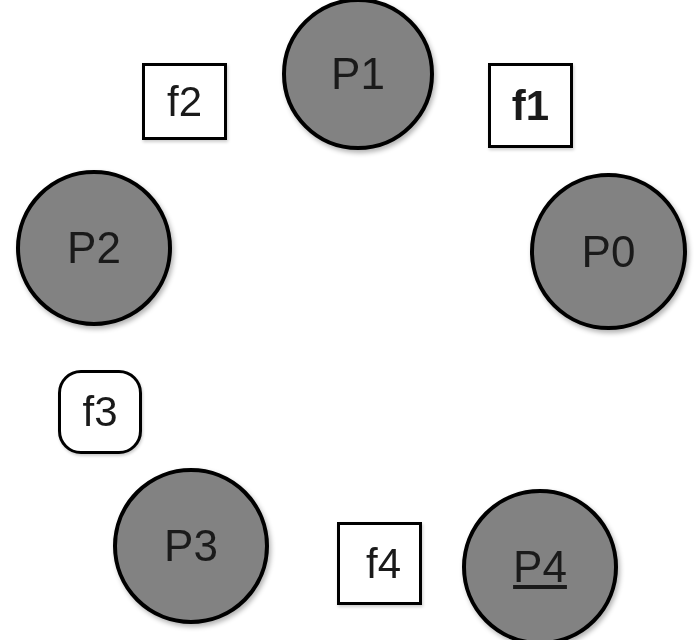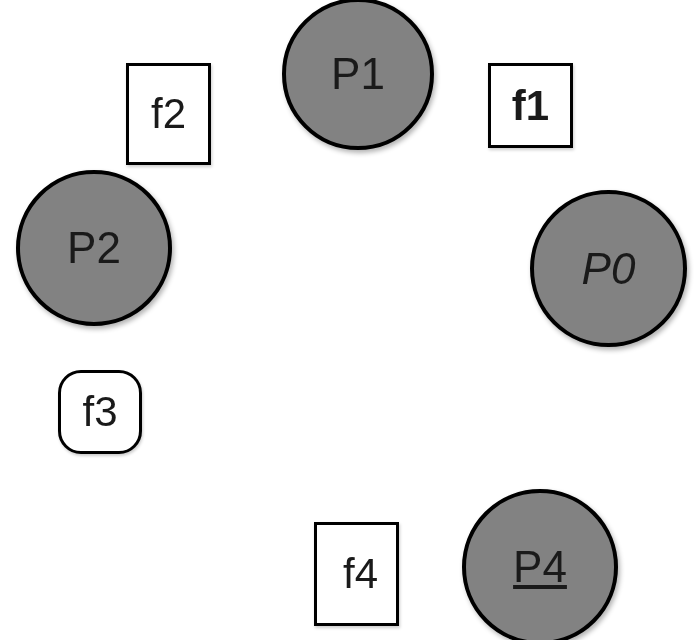--- a/index.html
+++ b/index.html
@@ -41,43 +41,46 @@
     display: flex;
     align-items: center;
     justify-content: center;
     color: #1a1a1a;
     font-size: 42px;
     line-height: 1;
   }
   
   .p1 { left: 282px; top:  -2px; width: 152px; height: 152px; }
   .p2 { left:  16px; top: 170px; width: 156px; height: 156px; justify-content: center; }
-  .p0 { left: 530px; top: 190px; width: 157px; height: 157px; font-style: italic; }
+  .p0 { left: 530px; top: 173px; width: 157px; height: 157px; }
   .p3 { left: 113px; top: 468px; width: 156px; height: 156px; }
   .p4 { left: 462px; top: 489px; width: 156px; height: 156px; text-decoration: underline; }
   
-  .f2 { left: 126px; top:  63px; width: 85px; height: 102px; }
+  .f2 { left: 142px; top:  63px; width: 85px; height: 77px; }
   .f1 { left: 488px; top:  63px; width: 85px; height: 85px; font-weight: bold; }
   .f3 { left:  58px; top: 370px; width: 84px; height: 84px; border-radius: 23px; }
   .f0 { left: 572px; top: 369px; width: 85px; height: 84px; }
-  .f4 { left: 314px; top: 522px; width: 85px; height: 104px; padding-left: 8px; }
+  .f4 { left: 337px; top: 522px; width: 85px; height: 83px; padding-left: 8px; }
 </style>
 </head>
 <body>
 
 <div class="diagram">
 
   <div class="philosopher p1">
     <span>P1</span>
   </div>
   <div class="philosopher p2">
     <span>P2</span>
   </div>
   <div class="philosopher p0">
     <span>P0</span>
+  </div>
+  <div class="philosopher p3">
+    <span>P3</span>
   </div>
   <div class="philosopher p4">
     <span>P4</span>
   </div>
 
   <div class="fork f2">
     <span>f2</span>
   </div>
   <div class="fork f1">
     <span>f1</span>

